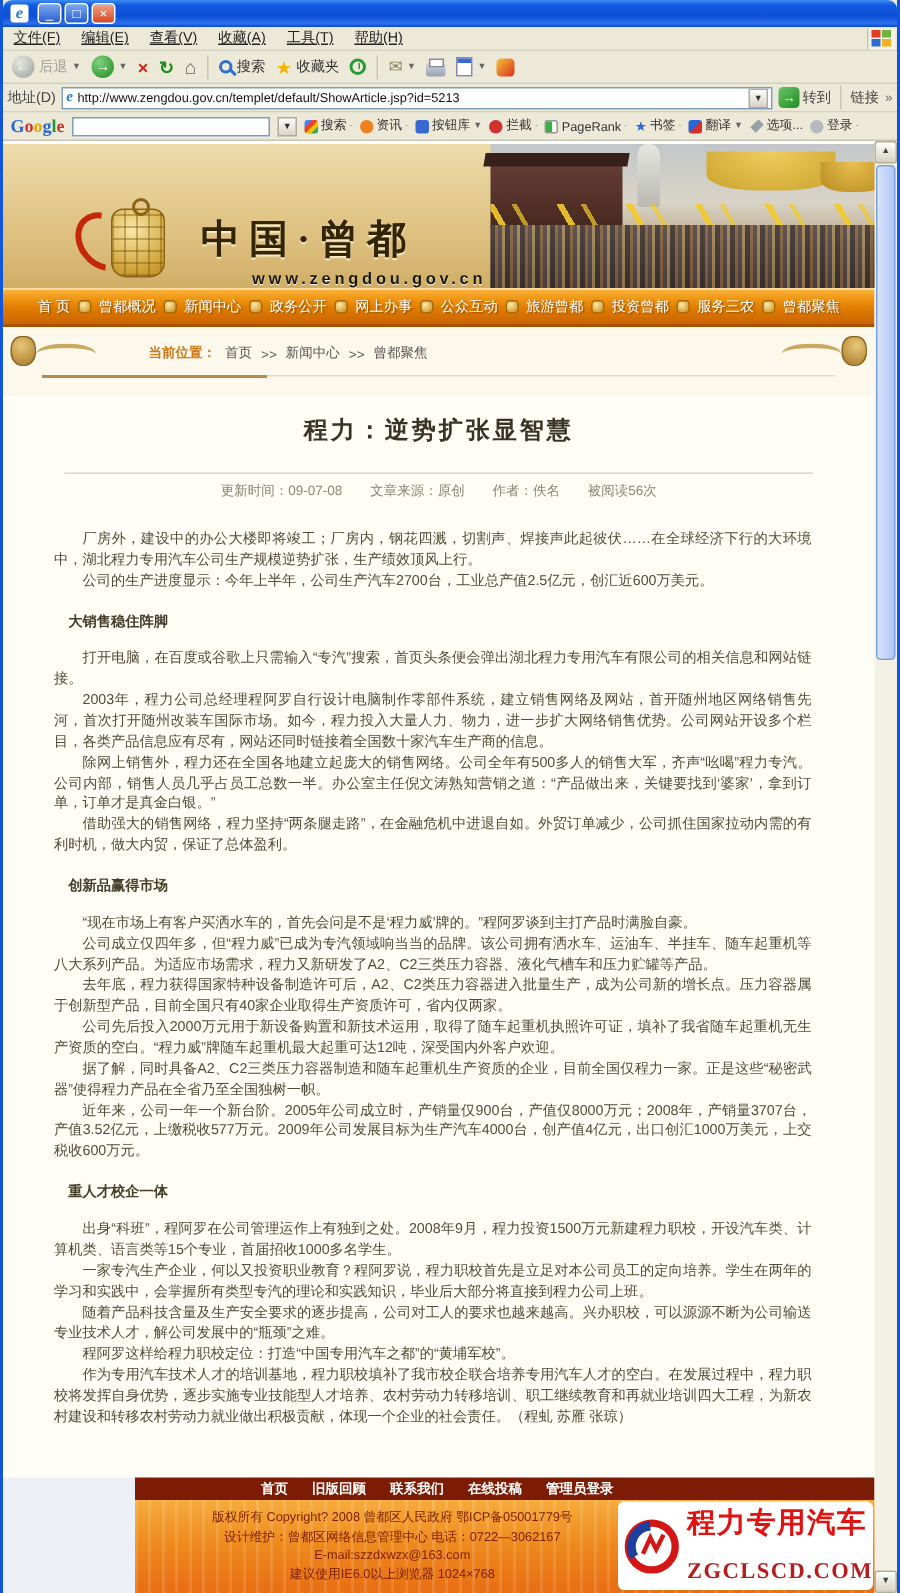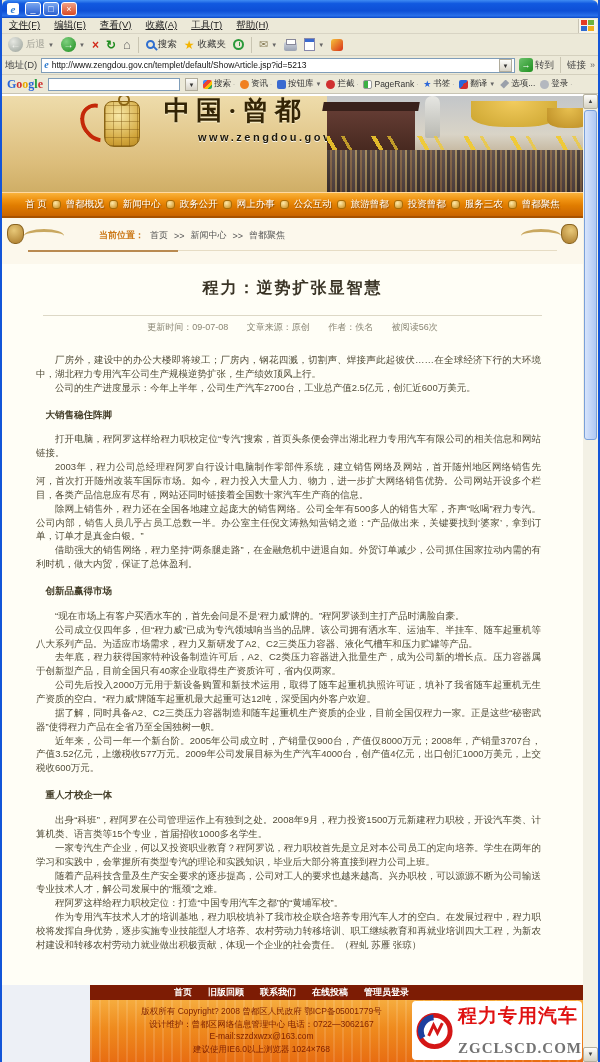--- a/index.html
+++ b/index.html
@@ -96,21 +96,21 @@
   .scrollbar { flex:0 0 15px; width:15px; background:#f3f1e5; display:flex; flex-direction:column; align-items:center; }
   .sb-btn { width:15px; height:15px; flex:0 0 15px; background:linear-gradient(180deg,#fefefc,#d6d2c2);
             border:1px solid #b4b09e; border-radius:2px; font-size:6px; line-height:13px; text-align:center; color:#444; }
   .sb-thumb { width:13px; height:330px; margin-top:1px; flex:0 0 auto;
               background:linear-gradient(90deg,#d7e4fb,#aec8f4); border:1px solid #7aa0d8; border-radius:3px; }
   .sb-fill { flex:1; }
 
   
   .banner { height:96px; flex:0 0 96px; margin-top:2px; position:relative; display:flex; overflow:hidden;
             background:linear-gradient(180deg,#eedcab,#dcbd7b 70%,#cfae66); }
-  .banner-left { width:325px; flex:0 0 325px; display:flex; align-items:flex-start; padding-left:88px; gap:16px; }
+  .banner-left { width:325px; flex:0 0 325px; display:flex; align-items:flex-end; padding-left:58px; gap:16px; }
   .bell-wrap { position:relative; width:58px; height:58px; flex:0 0 58px; }
   .dragon { position:absolute; left:-8px; top:6px; width:34px; height:42px; border:4px solid #c42808;
             border-radius:50%; border-right-color:transparent; border-bottom-color:transparent; transform:rotate(-40deg); }
   .bell { position:absolute; left:14px; top:5px; width:36px; height:46px;
           background:repeating-linear-gradient(0deg,rgba(120,80,10,.4) 0 1px,transparent 1px 8px),
                      repeating-linear-gradient(90deg,rgba(120,80,10,.4) 0 1px,transparent 1px 8px),
                      radial-gradient(circle at 40% 30%,#f8e9a8,#d2a63c 70%,#b98a22);
           border:1px solid #8a6414; border-radius:8px 8px 10px 10px; }
   .bell::before { content:''; position:absolute; top:-8px; left:13px; width:8px; height:8px;
                   border:2px solid #8a6414; border-radius:50%; }
@@ -175,21 +175,21 @@
   .footbar span { color:#fff; font-size:9px; font-weight:bold; white-space:nowrap; }
   .footer { flex:1; position:relative; padding-top:5px;
             background:repeating-linear-gradient(90deg,rgba(255,255,255,.12) 0 2px,rgba(255,255,255,0) 2px 9px),
                        linear-gradient(180deg,#f6ac3e,#ef8b1e 45%,#e86d12); }
   .f-line { text-align:center; font-size:8.5px; color:#7c1f00; line-height:12.5px; padding-right:150px; white-space:nowrap; }
   .brand { position:absolute; right:1px; top:1px; width:170px; height:59px; background:#fff; border-radius:4px;
            display:flex; align-items:center; gap:4px; padding:2px 3px; }
   .brand-text { min-width:0; }
   .brand-name { font:bold 19px/22px "Liberation Serif",serif; color:#e01212; letter-spacing:1px; white-space:nowrap;
                 text-shadow:1px 0 #fff,-1px 0 #fff,0 1px #fff,0 -1px #fff; }
-  .brand-domain { font:bold 15px/18px "Liberation Serif",serif; color:#737373; letter-spacing:1px; white-space:nowrap;margin-top:12px; }
+  .brand-domain { font:bold 15px/18px "Liberation Serif",serif; color:#b91c1c; letter-spacing:1px; white-space:nowrap;margin-top:12px; }
 </style>
 </head>
 <body>
 
 <div id="window">
 
   <div class="titlebar">
     <span class="ie-ico">e</span>
     <span class="winbtn mn">_</span>
     <span class="winbtn mx">□</span>
@@ -401,21 +401,21 @@
         <div class="a-meta">
           <span>更新时间：09-07-08</span>
           <span>文章来源：原创</span>
           <span>作者：佚名</span>
           <span>被阅读56次</span>
         </div>
         <div class="a-body">
           <p>厂房外，建设中的办公大楼即将竣工；厂房内，钢花四溅，切割声、焊接声此起彼伏……在全球经济下行的大环境中，湖北程力专用汽车公司生产规模逆势扩张，生产绩效顶风上行。</p>
           <p>公司的生产进度显示：今年上半年，公司生产汽车2700台，工业总产值2.5亿元，创汇近600万美元。</p>
           <h3>大销售稳住阵脚</h3>
-          <p>打开电脑，程阿罗这样给程力职校定位“专汽”搜索，首页头条便会弹出湖北程力专用汽车有限公司的相关信息和网站链接。</p>
+          <p>打开电脑，在百度或谷歌上只需输入“专汽”搜索，首页头条便会弹出湖北程力专用汽车有限公司的相关信息和网站链接。</p>
           <p>2003年，程力公司总经理程阿罗自行设计电脑制作零部件系统，建立销售网络及网站，首开随州地区网络销售先河，首次打开随州改装车国际市场。如今，程力投入大量人力、物力，进一步扩大网络销售优势。公司网站开设多个栏目，各类产品信息应有尽有，网站还同时链接着全国数十家汽车生产商的信息。</p>
           <p>除网上销售外，程力还在全国各地建立起庞大的销售网络。公司全年有500多人的销售大军，齐声“吆喝”程力专汽。公司内部，销售人员几乎占员工总数一半。办公室主任倪文涛熟知营销之道：“产品做出来，关键要找到‘婆家’，拿到订单，订单才是真金白银。”</p>
           <p>借助强大的销售网络，程力坚持“两条腿走路”，在金融危机中进退自如。外贸订单减少，公司抓住国家拉动内需的有利时机，做大内贸，保证了总体盈利。</p>
           <h3>创新品赢得市场</h3>
           <p>“现在市场上有客户买洒水车的，首先会问是不是‘程力威’牌的。”程阿罗谈到主打产品时满脸自豪。</p>
           <p>公司成立仅四年多，但“程力威”已成为专汽领域响当当的品牌。该公司拥有洒水车、运油车、半挂车、随车起重机等八大系列产品。为适应市场需求，程力又新研发了A2、C2三类压力容器、液化气槽车和压力贮罐等产品。</p>
           <p>去年底，程力获得国家特种设备制造许可后，A2、C2类压力容器进入批量生产，成为公司新的增长点。压力容器属于创新型产品，目前全国只有40家企业取得生产资质许可，省内仅两家。</p>
           <p>公司先后投入2000万元用于新设备购置和新技术运用，取得了随车起重机执照许可证，填补了我省随车起重机无生产资质的空白。“程力威”牌随车起重机最大起重可达12吨，深受国内外客户欢迎。</p>
           <p>据了解，同时具备A2、C2三类压力容器制造和随车起重机生产资质的企业，目前全国仅程力一家。正是这些“秘密武器”使得程力产品在全省乃至全国独树一帜。</p>
           <p>近年来，公司一年一个新台阶。2005年公司成立时，产销量仅900台，产值仅8000万元；2008年，产销量3707台，产值3.52亿元，上缴税收577万元。2009年公司发展目标为生产汽车4000台，创产值4亿元，出口创汇1000万美元，上交税收600万元。</p>

